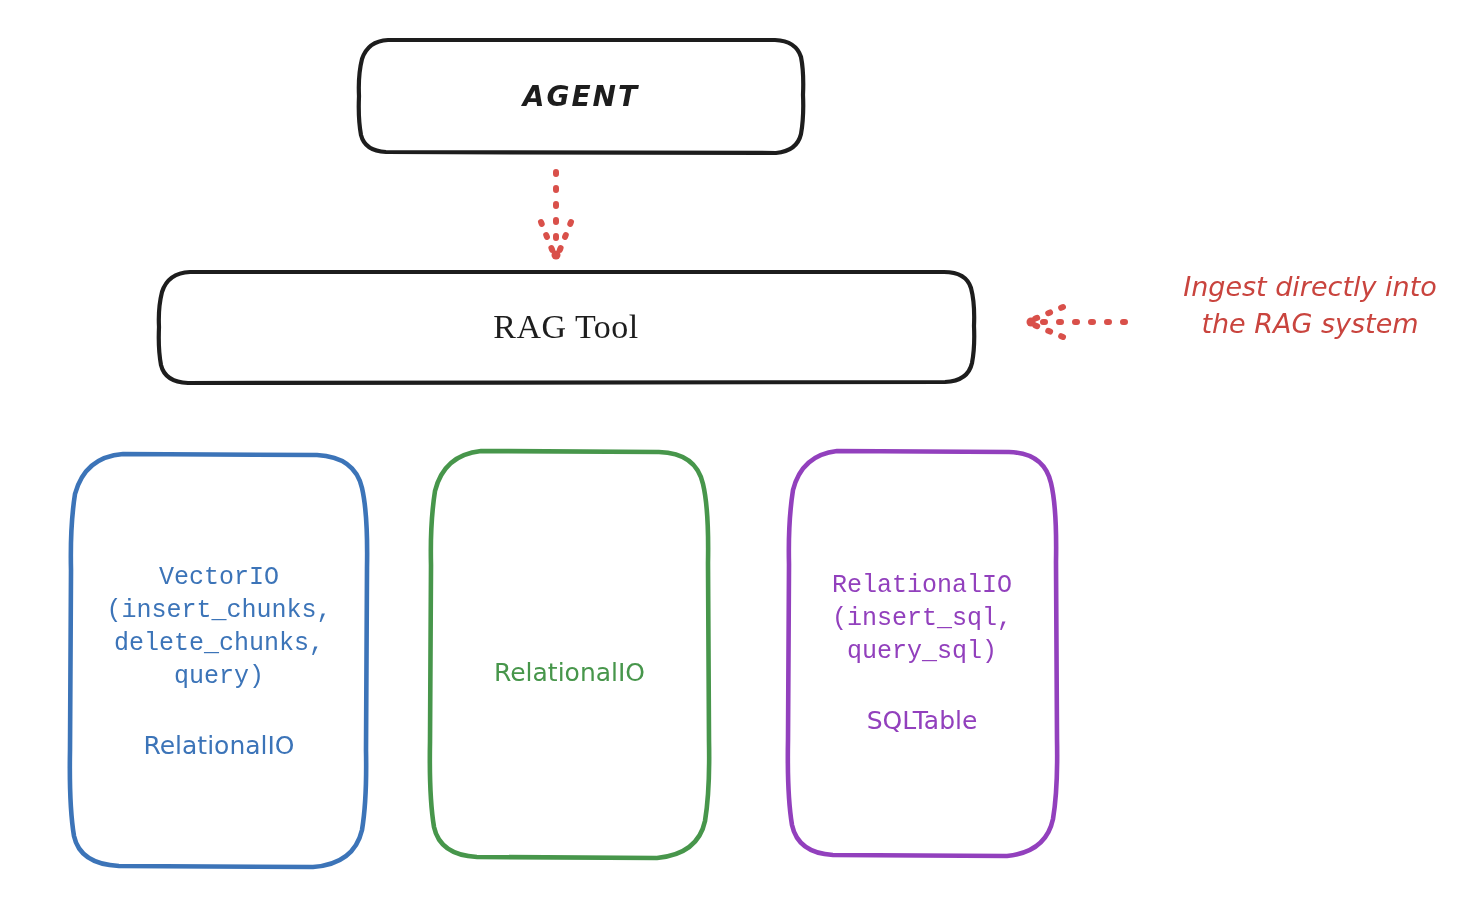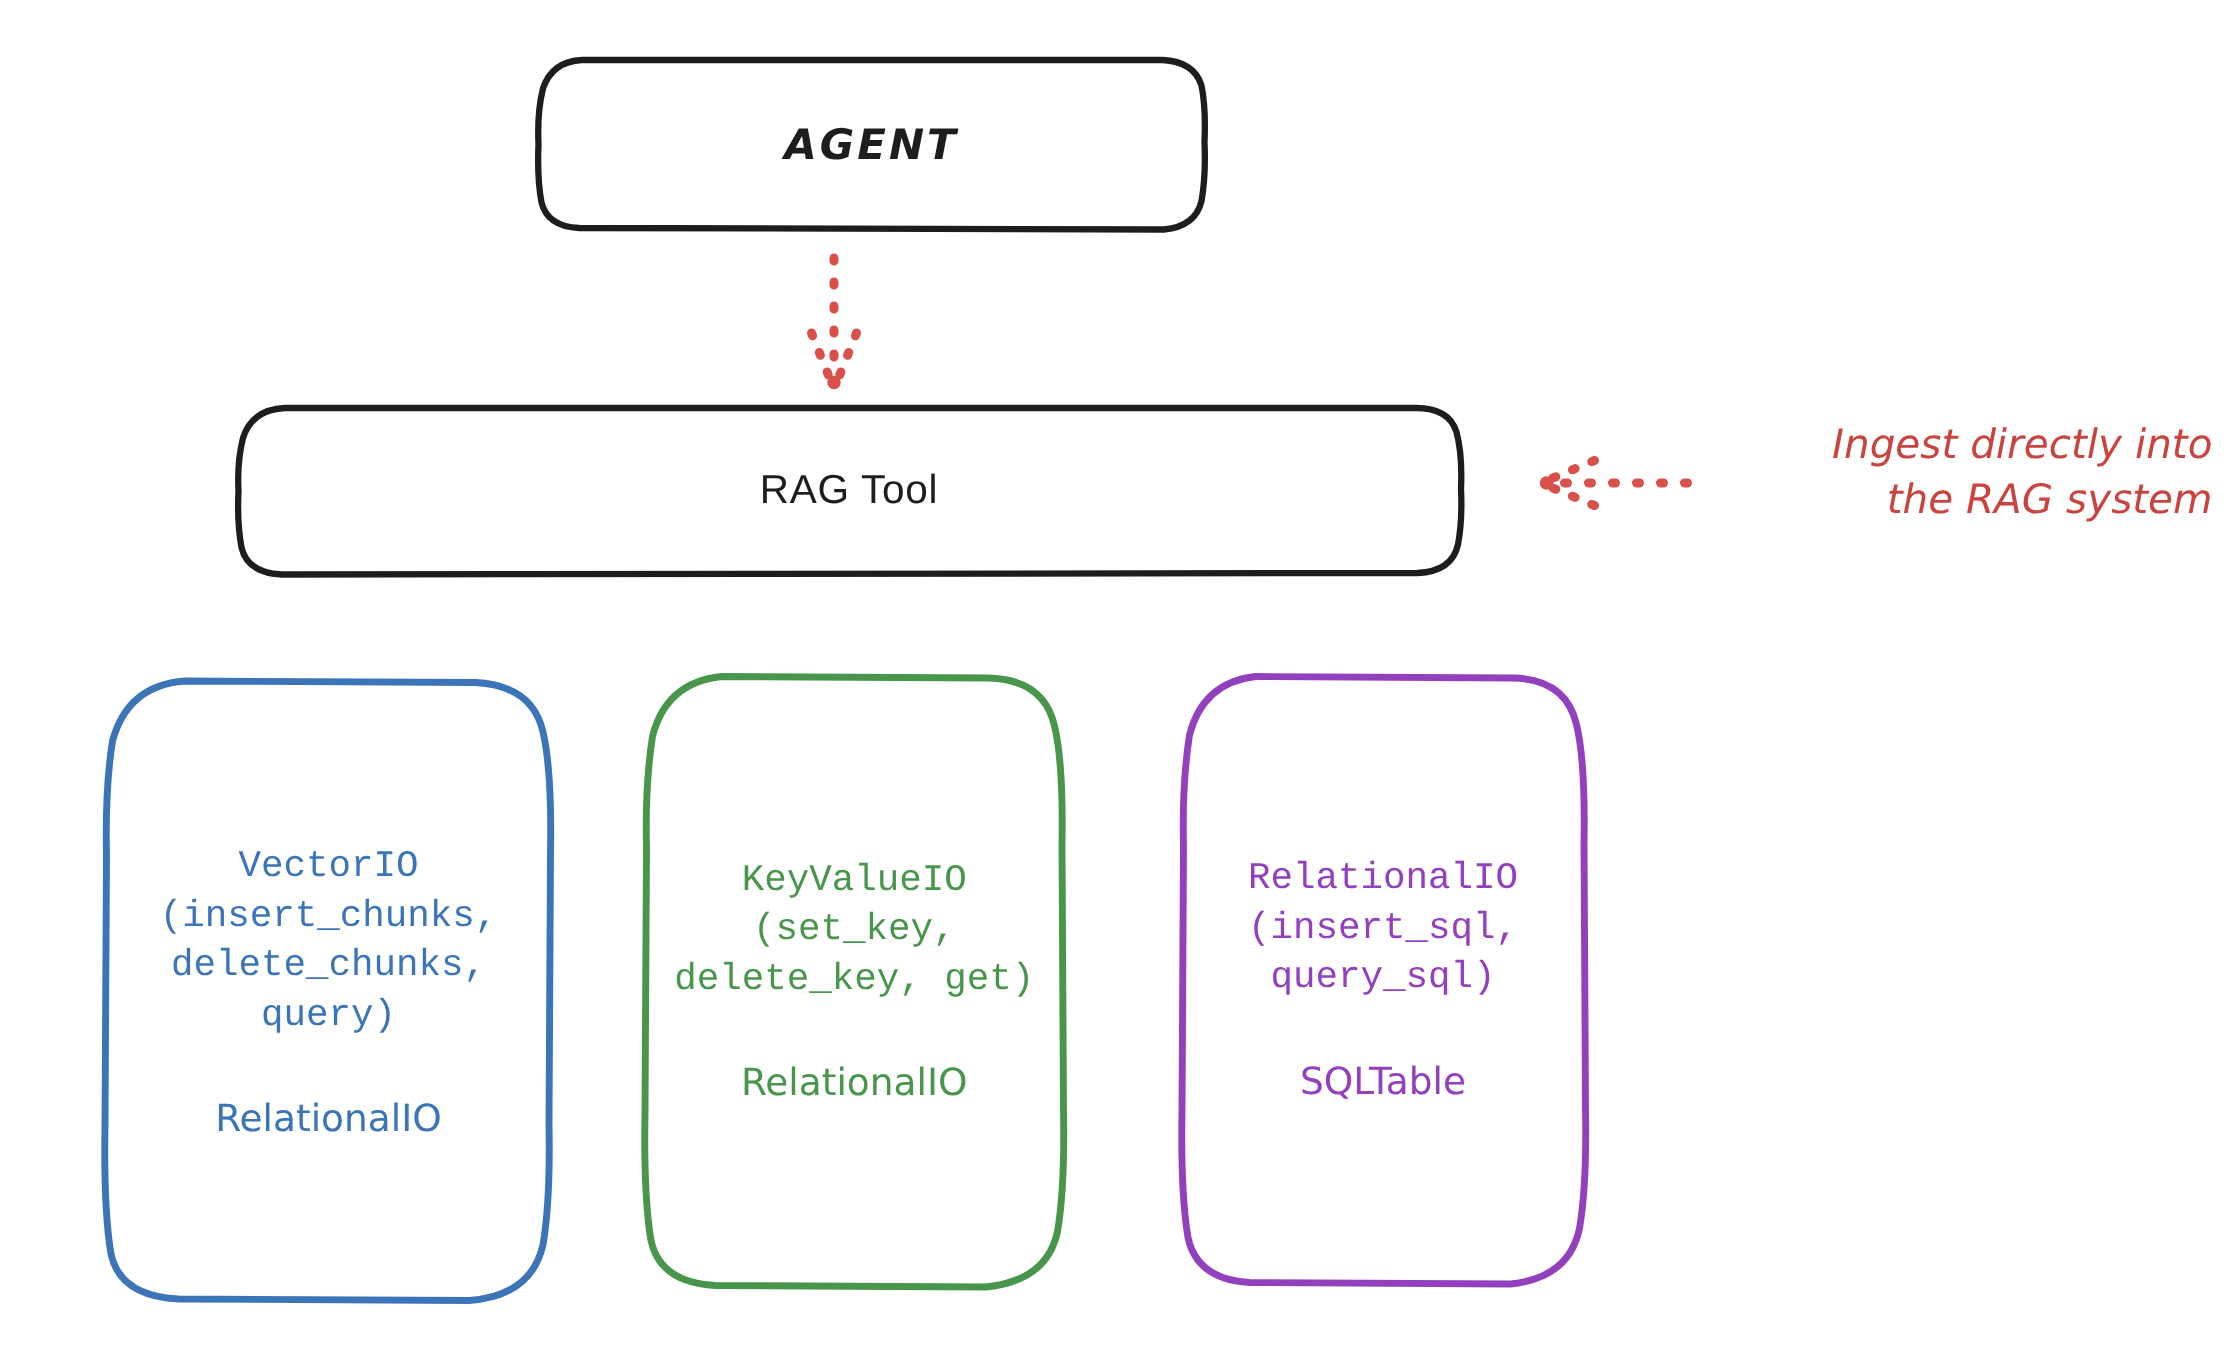--- a/index.html
+++ b/index.html
@@ -68,22 +68,22 @@
   }
 
   
   #rag-tool-box {
     left: 156px;
     top: 269px;
     width: 820px;
     height: 116px;
   }
   #rag-tool-box .box-label {
-    font-family: Liberation Sans, sans-serif;
-    font-size: 27px;
+    font-family: Liberation Serif, serif;
+    font-size: 34px;
     color: #1d1d1d;
     letter-spacing: 0.5px;
   }
 
   
   #vector-io-box {
     left: 67px;
     top: 450px;
     width: 304px;
     height: 420px;
@@ -121,29 +121,29 @@
   #vector-io-box .provider-index { color: #3c74b8; }
   #key-value-io-box .provider-label,
   #key-value-io-box .provider-index { color: #47964b; }
   #relational-io-box .provider-label,
   #relational-io-box .provider-index { color: #9240bd; }
 
   
   #ingest-annotation {
     position: absolute;
     left: 1145px;
-    top: 278px;
+    top: 268px;
     width: 330px;
     font-family: "DejaVu Sans", sans-serif;
     font-size: 27px;
     line-height: 1.38;
     color: #c9443e;
     font-style: italic;
     white-space: pre-line;
-    text-align: right;
+    text-align: center;
   }
 
   .arrow-layer {
     position: absolute;
     left: 0; top: 0;
     width: 1484px;
     height: 910px;
     pointer-events: none;
     overflow: visible;
   }
@@ -175,23 +175,20 @@
 (insert_chunks,
 delete_chunks,
 query)</div>
     <div class="provider-index">RelationalIO</div>
   </div>
 
   <div class="box" id="key-value-io-box">
     <svg class="box-svg" viewBox="0 0 285 412" preserveAspectRatio="none">
       <path d="M54 4 Q17 8 8 44 Q3 76 4 118 L3 295 Q2 350 7 380 Q13 408 50 410 L230 411 Q271 407 278 374 Q283 344 282 294 L281 116 Q282 62 276 37 Q269 6 232 5 Z" fill="#ffffff" stroke="#47964b" stroke-width="4.6" stroke-linecap="round" stroke-linejoin="round"></path>
     </svg>
-    <div class="provider-label">KeyValueIO
-(set_key,
-delete_key, get)</div>
     <div class="provider-index">RelationalIO</div>
   </div>
 
   <div class="box" id="relational-io-box">
     <svg class="box-svg" viewBox="0 0 274 410" preserveAspectRatio="none">
       <path d="M52 4 Q17 8 8 43 Q3 75 4 117 L3 293 Q2 348 7 378 Q13 406 48 408 L222 409 Q261 405 268 372 Q273 342 272 292 L271 115 Q272 61 266 36 Q259 6 224 5 Z" fill="#ffffff" stroke="#9240bd" stroke-width="4.6" stroke-linecap="round" stroke-linejoin="round"></path>
     </svg>
     <div class="provider-label">RelationalIO
 (insert_sql,
 query_sql)</div>

